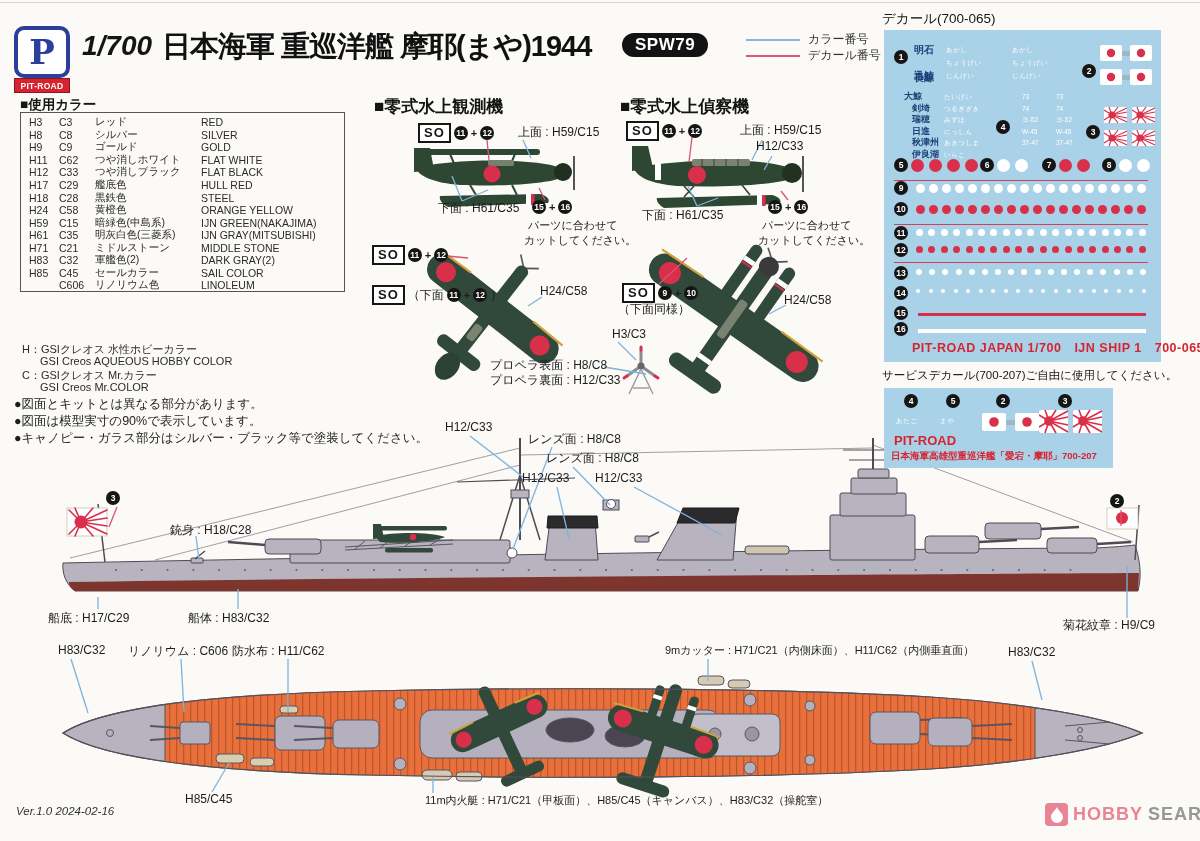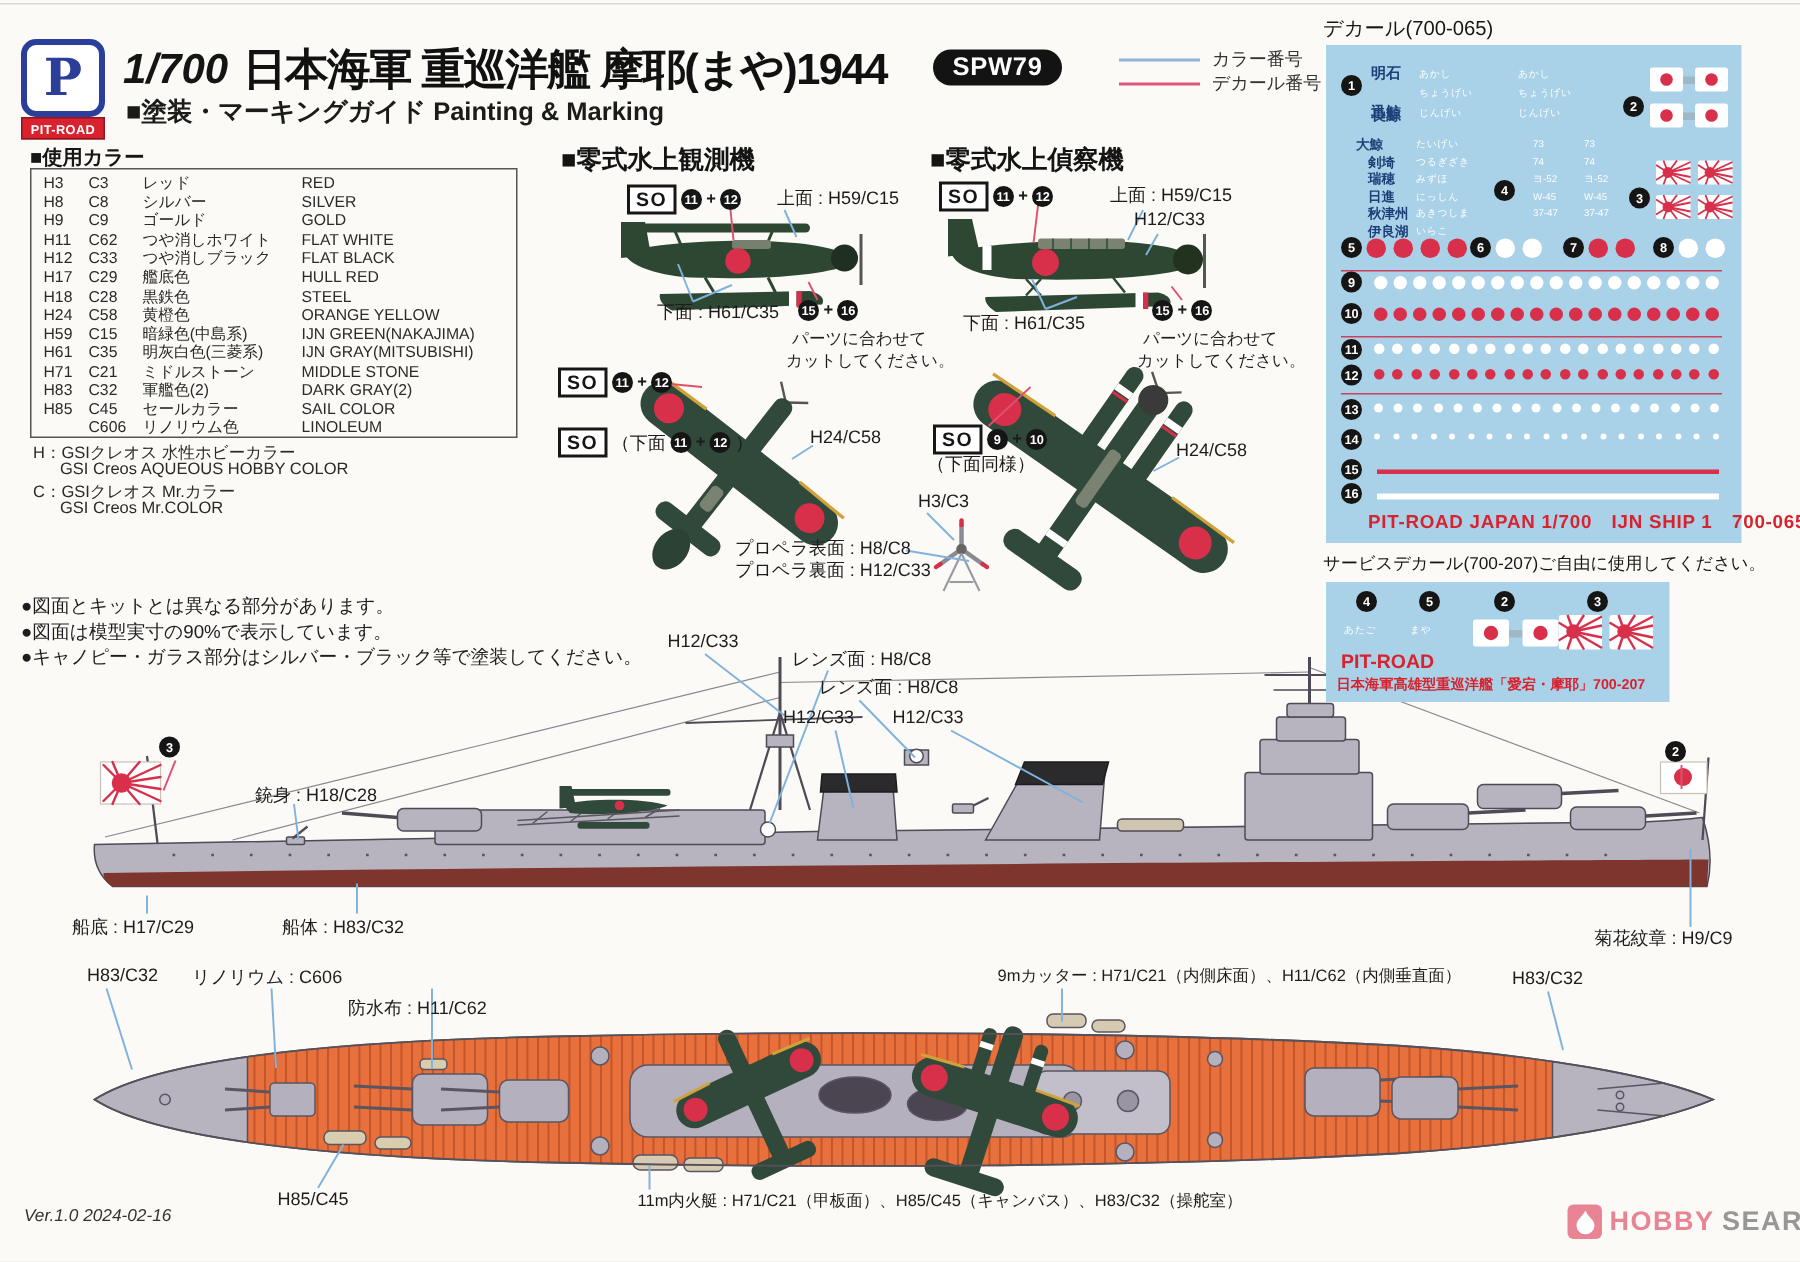--- a/index.html
+++ b/index.html
@@ -20,21 +20,21 @@
 
   
   .legend-row { position:absolute; display:flex; align-items:center; gap:8px; font-size:12px; color:#333; }
   .legend-line { display:inline-block; width:54px; height:2px; }
 
   
   .sec-heading { position:absolute; font-size:13.5px; font-weight:bold; color:#161616; }
   .color-box { position:absolute; left:20px; top:112px; width:325px; height:180px; border:1px solid #555; padding:3px 0 0 8px; background:#fbfaf6; }
   .ctrow { display:flex; align-items:center; height:12.55px; font-size:10.5px; color:#2a2a2a; white-space:nowrap; }
   .ct-h { width:30px; } .ct-c { width:36px; } .ct-jp { width:106px; } .ct-en { flex:1; }
-  .paint-note { position:absolute; font-size:11px; color:#2a2a2a; white-space:nowrap; }
+  .paint-note { position:absolute; font-size:11px; color:#2a2a2a; white-space:nowrap;margin-top:48px; }
   .bnote { font-size:12.5px; color:#1d1d1f; line-height:17px; white-space:nowrap; }
 
   
   .cl { position:absolute; font-size:12px; white-space:nowrap; color:#1d1d1f; z-index:6; }
   .cl.s { font-size:11px; }
   .h2s { position:absolute; font-size:17px; font-weight:bold; color:#141414; z-index:6; }
 
   .sorow { position:absolute; display:flex; align-items:center; gap:3px; z-index:6; }
   .sobadge { border:2px solid #161616; padding:0 4px; font-weight:bold; font-size:13px; background:#fff; color:#161616; letter-spacing:1px; line-height:16px; }
   .nb { display:inline-flex; align-items:center; justify-content:center; width:14px; height:14px; border-radius:50%; background:#151515; color:#fff; font-size:8.5px; font-weight:bold; line-height:1; }
@@ -72,21 +72,20 @@
 
 <div class="page">
 
   <div class="logo-mark">
     <span class="logo-p">P</span>
   </div>
   <div class="logo-band">PIT-ROAD</div>
   <div class="scale-txt">1/700</div>
   <div class="main-title">日本海軍 重巡洋艦 摩耶(まや)1944</div>
   <div class="spw-badge">SPW79</div>
-  <div class="subtitle">■塗装・マーキングガイド Painting &amp; Marking</div>
 
   <div class="legend-row" style="left:746px;top:31px">
     <span class="legend-line" style="background:#90b4d8"></span>
     <span>カラー番号</span>
   </div>
   <div class="legend-row" style="left:746px;top:47px">
     <span class="legend-line" style="background:#dd5878"></span>
     <span>デカール番号</span>
   </div>
 
@@ -852,21 +851,21 @@
       <line x1="635" y1="58" x2="666" y2="59" stroke="#d1a23a" stroke-width="2"></line>
       <circle cx="568" cy="71" r="9" fill="#d8304a"></circle>
       <circle cx="653" cy="71" r="9" fill="#d8304a"></circle>
       <rect x="580" y="122" width="55" height="12" rx="6" fill="#31493a"></rect>
     </g>
     <use href="#hullTop" fill="none" stroke="#55505a" stroke-width="1.2"></use>
   </svg>
 
   <div class="cl" style="left:58px;top:643px">H83/C32</div>
   <div class="cl" style="left:128px;top:643px">リノリウム : C606</div>
-  <div class="cl" style="left:232px;top:664px">防水布 : H11/C62</div>
+  <div class="cl" style="left:232px;top:643px">防水布 : H11/C62</div>
   <div class="cl s" style="left:665px;top:643px">9mカッター : H71/C21（内側床面）、H11/C62（内側垂直面）</div>
   <div class="cl" style="left:1008px;top:645px">H83/C32</div>
   <div class="cl" style="left:185px;top:792px">H85/C45</div>
   <div class="cl s" style="left:425px;top:793px">11m内火艇 : H71/C21（甲板面）、H85/C45（キャンバス）、H83/C32（操舵室）</div>
 
   <svg class="overlay" width="1200" height="841" viewBox="0 0 1200 841">
     <g stroke="#7fb2dc" stroke-width="1.3" fill="none">
       <line x1="523" y1="140" x2="531" y2="158"></line>
       <line x1="462" y1="201" x2="452" y2="176"></line>
       <line x1="462" y1="201" x2="488" y2="190"></line>

